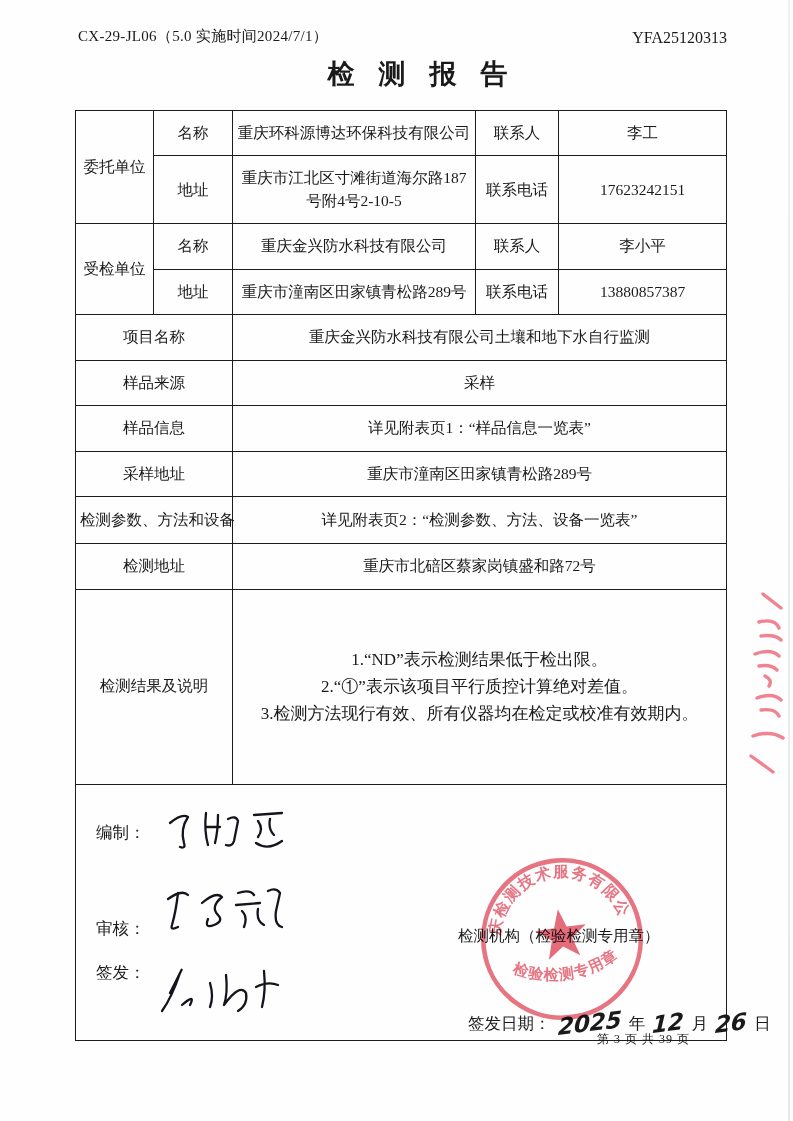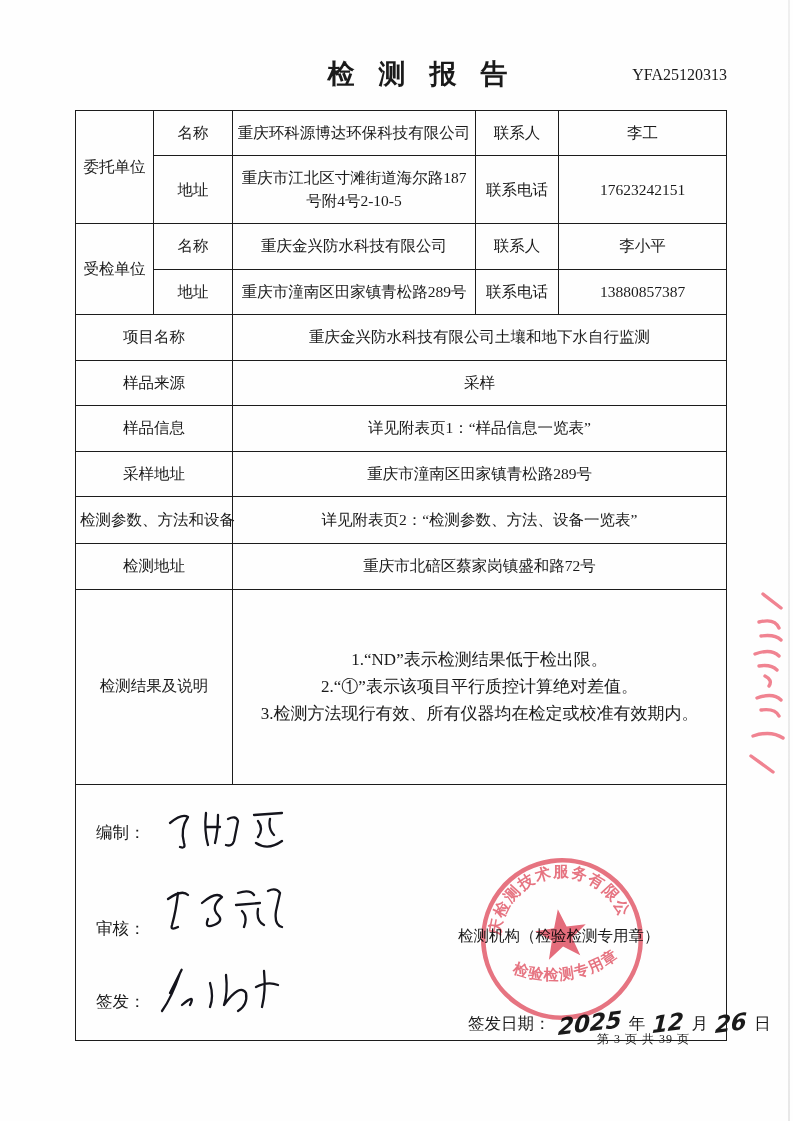--- a/index.html
+++ b/index.html
@@ -5,21 +5,21 @@
   html,body{margin:0;padding:0;}
   body{
     width:793px;height:1121px;background:#ffffff;
     font-family:"Liberation Serif","DejaVu Serif",serif;
     color:#1a1a1a; position:relative; overflow:hidden;
   }
   .page{position:relative;width:793px;height:1121px;background:#fefefe;}
   .scan-edge{position:absolute;top:0;right:3px;width:2px;height:100%;
     background:linear-gradient(#e3e3e3,#d6d6d6);opacity:.55;}
   .doc-code{position:absolute;left:78px;top:27px;font-size:15px;letter-spacing:.3px;}
-  .report-no{position:absolute;right:66px;top:29px;font-size:16px;margin-top:37px;}
+  .report-no{position:absolute;right:66px;top:29px;font-size:16px;}
   .title{position:absolute;left:0;top:56px;width:100%;text-align:center;
     font-size:27px;font-weight:bold;letter-spacing:24px;text-indent:24px;padding-left:21px;}
   table.report{
     position:absolute;left:75px;top:110px;width:651px;
     border-collapse:collapse;table-layout:fixed;
   }
   table.report td{
     border:1.8px solid #1c1c1c;text-align:center;vertical-align:middle;
     font-size:15.5px;padding:11px 4px;line-height:1.45;word-break:break-all;
   }
@@ -41,20 +41,21 @@
   .edge-seal{position:absolute;left:741px;top:588px;z-index:3;opacity:.85;}
   .redink{stroke:#ee6e7e;stroke-width:3.4;fill:none;stroke-linecap:round;stroke-linejoin:round;}
 </style>
 </head>
 <body>
 
 <div class="page">
 
   <div class="scan-edge"></div>
 
+  <div class="doc-code">CX-29-JL06（5.0 实施时间2024/7/1）</div>
   <div class="report-no">YFA25120313</div>
   <div class="title">检测报告</div>
 
   <table class="report">
     <colgroup>
       <col style="width:78px">
         <col style="width:79px">
         <col style="width:243px">
       <col style="width:83px">
         <col style="width:168px">
@@ -128,21 +129,21 @@
             <path class="ink" d="M92 12 L120 10 M96 18 Q102 26 96 34 M108 16 Q106 26 112 32 M94 40 Q106 48 120 38"></path>
           </svg>
 
           <span class="siglabel" style="left:20px;top:132px;">审核：</span>
           <svg class="sig-svg" style="left:82px;top:96px;" width="140" height="60" viewBox="0 0 140 60">
             <path class="ink" d="M10 18 Q24 8 30 14 M20 12 Q18 30 14 44 Q12 50 20 46"></path>
             <path class="ink" d="M44 22 Q58 10 64 16 Q52 26 60 34 Q66 40 56 44 Q46 48 50 38"></path>
             <path class="ink" d="M80 12 Q92 8 96 14 M78 24 L102 22 M84 30 Q90 36 86 46 M100 28 Q98 40 106 44 M110 10 Q118 6 122 12 L118 30 Q116 44 124 46"></path>
           </svg>
 
-          <span class="siglabel" style="left:20px;top:205px;">签发：</span>
+          <span class="siglabel" style="left:20px;top:176px;">签发：</span>
           <svg class="sig-svg" style="left:76px;top:168px;" width="150" height="70" viewBox="0 0 150 70">
             <path class="ink" d="M18 40 Q34 8 28 20 Q20 44 10 58 M30 52 Q44 40 38 52"></path>
             <path class="ink" d="M58 30 Q62 44 58 54 M74 22 Q76 40 72 52 Q88 30 94 40 Q96 52 86 58"></path>
             <path class="ink" d="M112 18 Q114 38 110 54 M104 34 Q116 28 126 32"></path>
           </svg>
 
           <span class="agency-note">检测机构（检验检测专用章）</span>
 
           <div class="seal-wrap">
             <svg width="176" height="176" viewBox="0 0 170 170">

